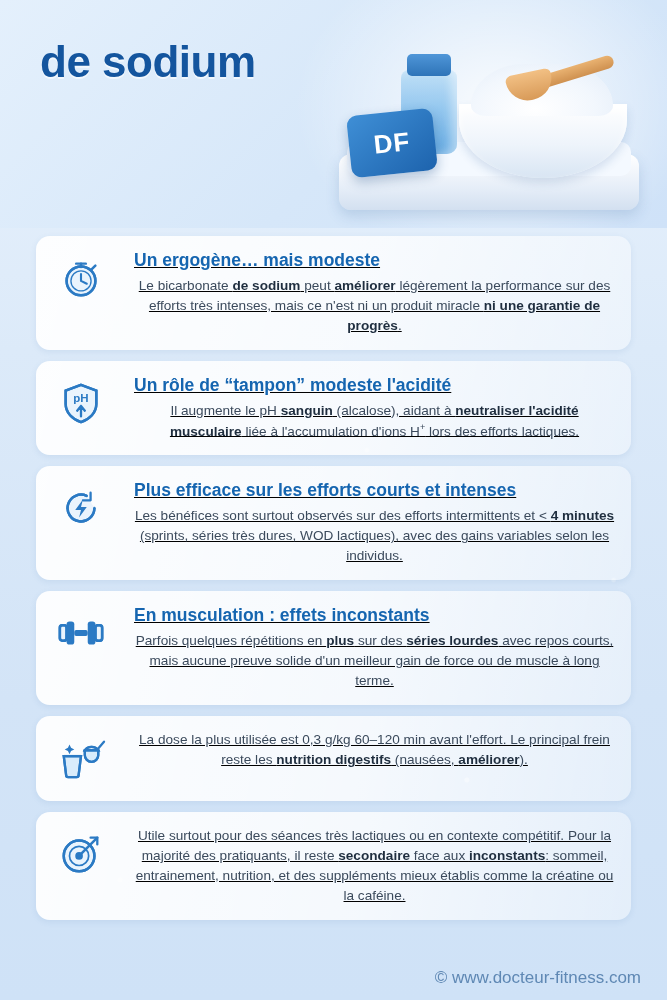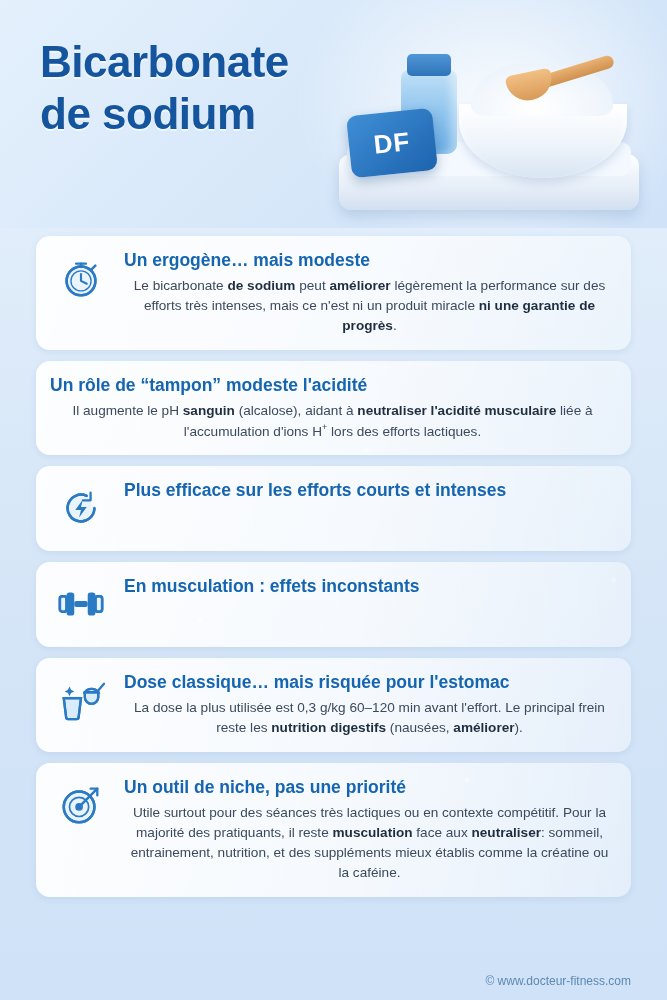--- a/index.html
+++ b/index.html
@@ -149,26 +149,27 @@
 
   
   .cards {
     position: relative;
     padding: 8px 36px 0 36px;
   }
   .card {
     position: relative;
     display: flex;
     align-items: flex-start;
-    gap: 12px;
+    gap: 22px;
     background: linear-gradient(100deg, rgba(255,255,255,.94) 0%, rgba(255,255,255,.78) 55%, rgba(255,255,255,.42) 100%);
     border-radius: 14px;
     padding: 13px 16px 14px 14px;
     margin-bottom: 11px;
     box-shadow: 0 2px 6px rgba(60,110,170,.10);
+    text-decoration: underline;
   }
   .icon-wrap {
     flex: 0 0 62px;
     height: 58px;
     display: flex; align-items: center; justify-content: center;
     color: #2b7ac4;
   }
   .card-body { flex: 1 1 auto; padding-top: 1px; }
   .card-title {
     color: #1565b0;
@@ -180,36 +181,35 @@
   .card-text {
     color: #3b4a5c;
     font-size: 13.6px;
     line-height: 1.47;
     text-align: center;
   }
   .card-text b { color: #1f2e3f; font-weight: bold; }
 
   .footer {
     position: absolute;
-    right: 36px; bottom: 12px;
+    right: 26px; bottom: 12px;
     color: #5f88b4;
-    font-size: 12px;
+    font-size: 17px;
   }
   sup { font-size: 9px; vertical-align: super; }
 </style>
 </head>
 <body>
 
 <div class="poster">
 
   <div class="header">
     <div class="header-glow"></div>
 
     <div class="title">
-      <span>Bicarbonate</span>
       <span class="l2">de sodium</span>
     </div>
 
     <div class="product">
       <div class="board"></div>
       <div class="board-top"></div>
       <div class="bowl"></div>
       <div class="powder"></div>
       <div class="scoop-handle"></div>
       <div class="scoop-head"></div>
@@ -236,90 +236,98 @@
           <path d="M35 15 l4 -4" stroke-linecap="round"></path>
         </svg>
       </div>
       <div class="card-body">
         <div class="card-title">Un ergogène… mais modeste</div>
         <div class="card-text">Le bicarbonate <b>de sodium</b> peut <b>améliorer</b> légèrement la performance sur des efforts très intenses, mais ce n'est ni un produit miracle <b>ni une garantie de progrès</b>.</div>
       </div>
     </div>
 
     <div class="card">
+      <div class="icon-wrap">
+        <svg width="44" height="46" viewBox="0 0 44 48" fill="none" stroke="#2b7ac4" stroke-width="2.6">
+          <path d="M22 5 L38 11 V25 C38 34 31 41 22 44 C13 41 6 34 6 25 V11 Z" fill="#eaf4fd"></path>
+          <path d="M22 5 L38 11 V25 C38 34 31 41 22 44 C13 41 6 34 6 25 V11 Z"></path>
+          <text x="22" y="23" font-family="Liberation Sans, sans-serif" font-size="12" font-weight="bold" fill="#2b7ac4" stroke="none" text-anchor="middle">pH</text>
+          <path d="M22 38 V28 M22 27 l-4 5 M22 27 l4 5" stroke-width="2.4" stroke-linecap="round" stroke-linejoin="round"></path>
+        </svg>
+      </div>
       <div class="card-body">
         <div class="card-title">Un rôle de “tampon” modeste l'acidité</div>
         <div class="card-text">Il augmente le pH <b>sanguin</b> (alcalose), aidant à <b>neutraliser l'acidité musculaire</b> liée à l'accumulation d'ions H<sup>+</sup> lors des efforts lactiques.</div>
       </div>
     </div>
 
     <div class="card">
       <div class="icon-wrap">
         <svg width="46" height="46" viewBox="0 0 48 48" fill="none" stroke="#2b7ac4" stroke-width="2.6">
           <path d="M38 24 a14 14 0 1 1 -8 -12.6" fill="#eaf4fd"></path>
           <path d="M38 24 a14 14 0 1 1 -8 -12.6" stroke-linecap="round"></path>
           <path d="M26 15 l-8 11 h6 l-2 8 8 -11 h-6 z" fill="#2b7ac4" stroke="none"></path>
           <path d="M34 8 v8 h-8" stroke-linecap="round" stroke-linejoin="round" stroke-width="2.4"></path>
         </svg>
       </div>
       <div class="card-body">
         <div class="card-title">Plus efficace sur les efforts courts et intenses</div>
+        <div class="card-text">Les bénéfices sont surtout observés sur des efforts intermittents et &lt; <b>4 minutes</b> (sprints, séries très dures, WOD lactiques), avec des gains variables selon les individus.</div>
       </div>
     </div>
 
     <div class="card">
       <div class="icon-wrap">
         <svg width="50" height="40" viewBox="0 0 52 40" fill="none" stroke="#2b7ac4" stroke-width="2.6">
           <rect x="4" y="12" width="7" height="16" rx="2.5" fill="#eaf4fd"></rect>
           <rect x="4" y="12" width="7" height="16" rx="2.5"></rect>
           <rect x="11" y="8" width="8" height="24" rx="3" fill="#2b7ac4" stroke="none"></rect>
           <rect x="33" y="8" width="8" height="24" rx="3" fill="#2b7ac4" stroke="none"></rect>
           <rect x="41" y="12" width="7" height="16" rx="2.5" fill="#eaf4fd"></rect>
           <rect x="41" y="12" width="7" height="16" rx="2.5"></rect>
           <rect x="19" y="17" width="14" height="6" rx="2" fill="#2b7ac4" stroke="none"></rect>
         </svg>
       </div>
       <div class="card-body">
         <div class="card-title">En musculation : effets inconstants</div>
+        <div class="card-text">Parfois quelques répétitions en <b>plus</b> sur des <b>séries lourdes</b> avec repos courts, mais aucune preuve solide d'un meilleur gain de force ou de muscle à long terme.</div>
       </div>
     </div>
 
     <div class="card">
       <div class="icon-wrap">
         <svg width="50" height="46" viewBox="0 0 52 48" fill="none" stroke="#2b7ac4" stroke-width="2.4">
           <path d="M8 22 h18 l-2.5 20 a2 2 0 0 1 -2 2 h-9 a2 2 0 0 1 -2 -2 Z" fill="#d9ecfb"></path>
           <path d="M8 22 h18 l-2.5 20 a2 2 0 0 1 -2 2 h-9 a2 2 0 0 1 -2 -2 Z"></path>
           <path d="M8 22 h18"></path>
           <path d="M30 16 a8 7 0 0 1 14 0 Z" fill="#eaf4fd"></path>
           <path d="M30 16 a8 7 0 0 1 14 0 Z"></path>
           <path d="M30 16 h14 v5 a7 7 0 0 1 -14 0 Z" fill="#d9ecfb"></path>
           <path d="M30 16 h14 v5 a7 7 0 0 1 -14 0 Z"></path>
           <path d="M44 14 l6 -7" stroke-linecap="round"></path>
           <path d="M14 10 l1.6 3.4 3.4 1.6 -3.4 1.6 -1.6 3.4 -1.6 -3.4 -3.4 -1.6 3.4 -1.6 z" fill="#2b7ac4" stroke="none"></path>
         </svg>
       </div>
       <div class="card-body">
-        <div class="card-title">Dose classique… mais risquée pour l'estomac</div>
         <div class="card-text">La dose la plus utilisée est 0,3 g/kg 60–120 min avant l'effort. Le principal frein reste les <b>nutrition digestifs</b> (nausées, <b>améliorer</b>).</div>
       </div>
     </div>
 
     <div class="card">
       <div class="icon-wrap">
         <svg width="46" height="46" viewBox="0 0 48 48" fill="none" stroke="#2b7ac4" stroke-width="2.6">
           <circle cx="22" cy="26" r="16" fill="#eaf4fd"></circle>
           <circle cx="22" cy="26" r="16"></circle>
           <circle cx="22" cy="26" r="10" stroke-width="1.8"></circle>
           <circle cx="22" cy="26" r="4" fill="#2b7ac4" stroke="none"></circle>
           <path d="M22 26 L41 7" stroke-width="2.6" stroke-linecap="round"></path>
           <path d="M34 7 h7 v7" stroke-width="2.4" stroke-linecap="round" stroke-linejoin="round"></path>
         </svg>
       </div>
       <div class="card-body">
-        <div class="card-title">Un outil de niche, pas une priorité</div>
-        <div class="card-text">Utile surtout pour des séances très lactiques ou en contexte compétitif. Pour la majorité des pratiquants, il reste <b>musculation</b> face aux <b>neutraliser</b>: sommeil, entrainement, nutrition, et des suppléments mieux établis comme la créatine ou la caféine.</div>
+        <div class="card-text">Utile surtout pour des séances très lactiques ou en contexte compétitif. Pour la majorité des pratiquants, il reste <b>secondaire</b> face aux <b>inconstants</b>: sommeil, entrainement, nutrition, et des suppléments mieux établis comme la créatine ou la caféine.</div>
       </div>
     </div>
 
   </div>
 
   <div class="footer">© www.docteur-fitness.com</div>
 </div>
 
 </body></html>

